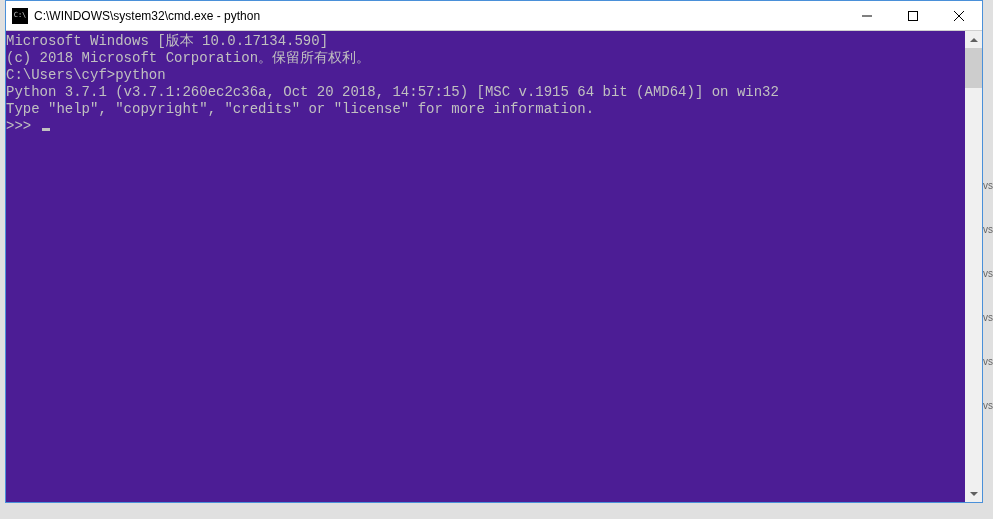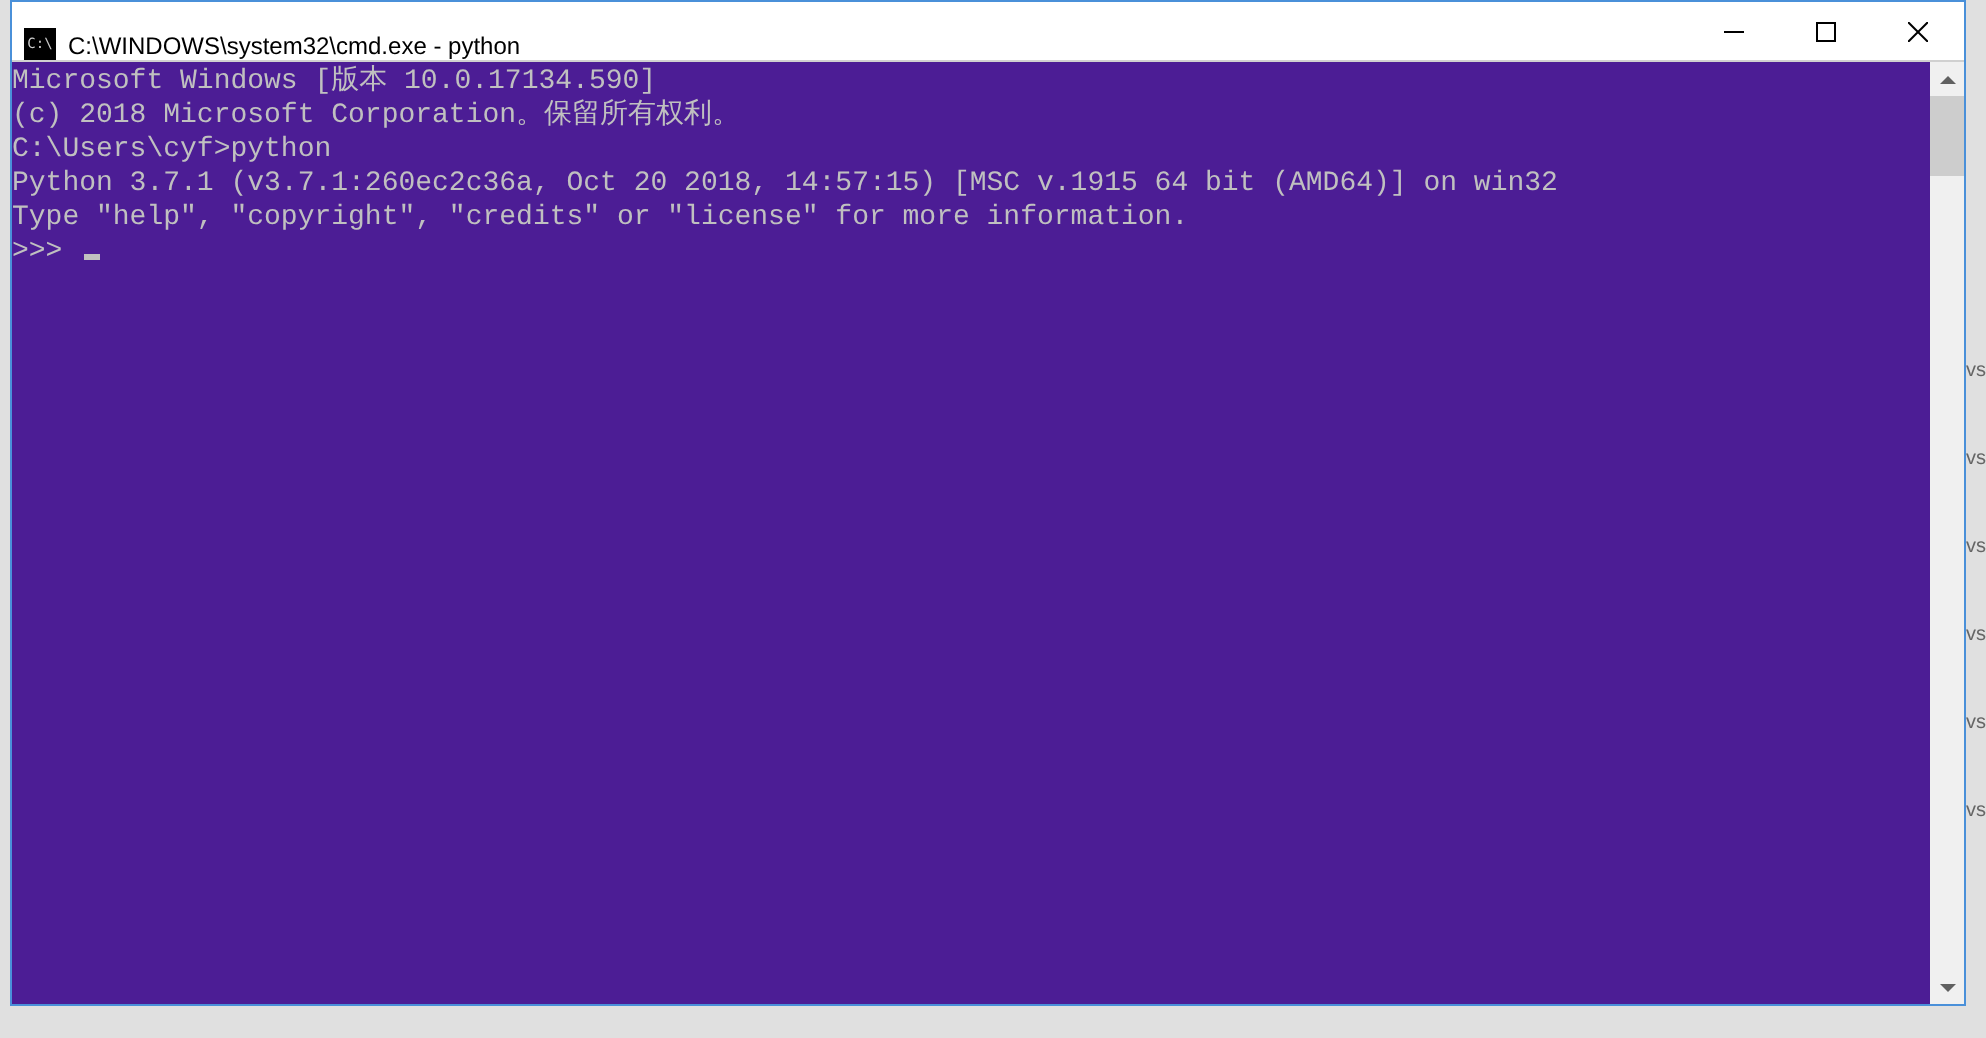--- a/index.html
+++ b/index.html
@@ -19,21 +19,21 @@
     height: 503px;
     background: #ffffff;
     border: 1px solid #4a90d9;
     display: flex;
     flex-direction: column;
   }
   .titlebar {
     height: 30px;
     background: #ffffff;
     display: flex;
-    align-items: flex-end;
+    align-items: center;
     border-bottom: 1px solid #d0d0d0;
   }
   .titlebar-icon {
     width: 16px;
     height: 16px;
     margin-left: 6px;
     margin-right: 6px;
     background: #000;
     position: relative;
     display: inline-flex;

